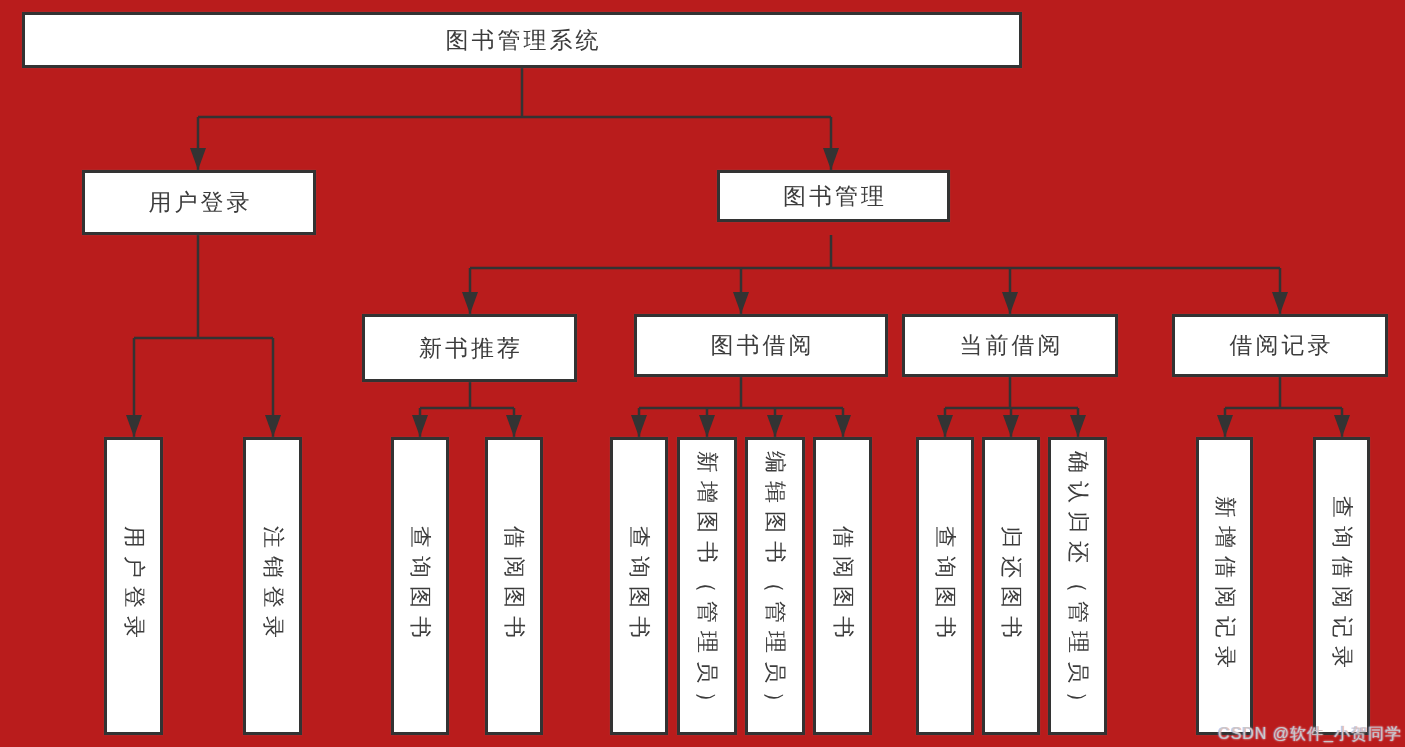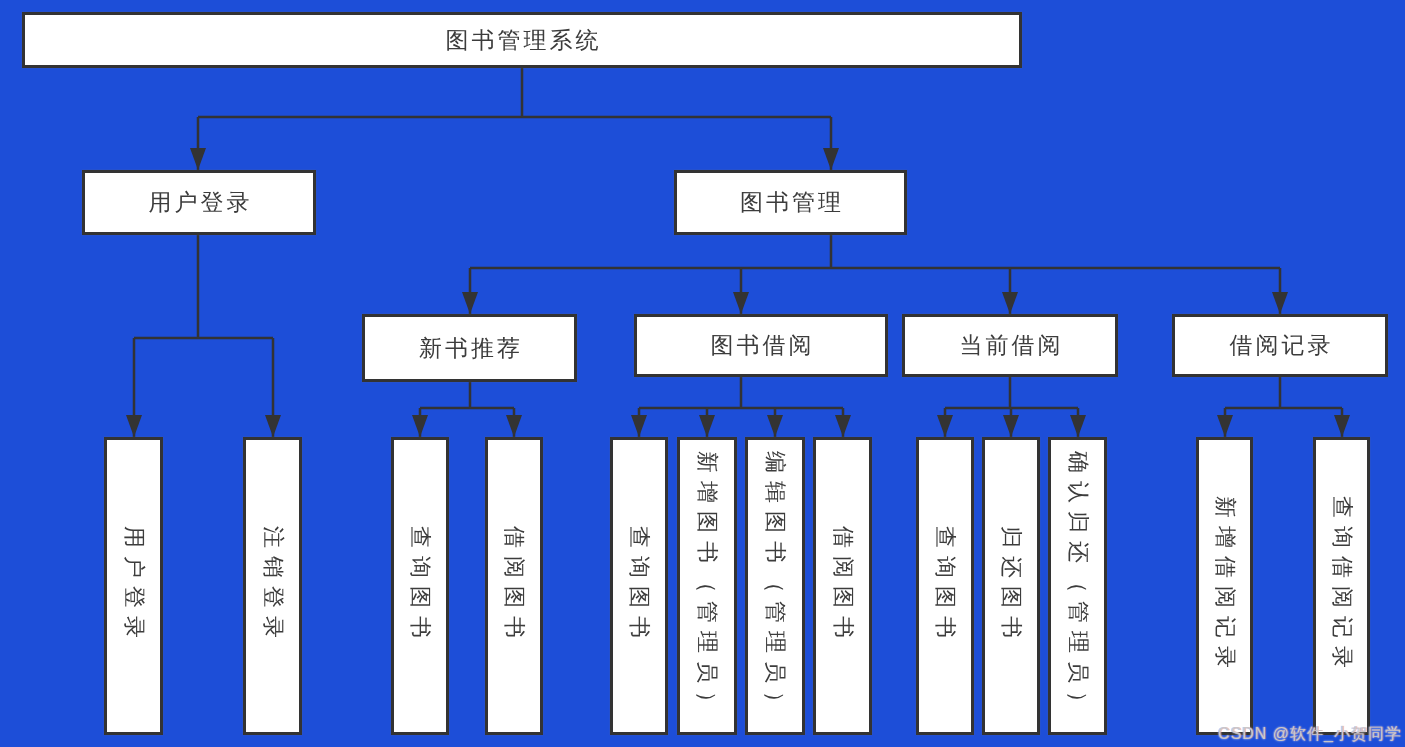--- a/index.html
+++ b/index.html
@@ -4,21 +4,21 @@
 <style>
   html, body {
     margin: 0;
     padding: 0;
     background: #ffffff;
   }
   #canvas {
     position: relative;
     width: 1405px;
     height: 747px;
-    background: #1d4ed8;
+    background: #b91c1c;
     overflow: hidden;
     font-family: "Liberation Sans", "DejaVu Sans", sans-serif;
   }
   #wires {
     position: absolute;
     left: 0; top: 0;
     width: 1405px;
     height: 747px;
     pointer-events: none;
   }
@@ -105,21 +105,21 @@
     </g>
   </svg>
 
   <div class="node" style="left:22px;top:12px;width:1000px;height:56px">
     <span class="hlabel">图书管理系统</span>
   </div>
 
   <div class="node" style="left:82px;top:170px;width:234px;height:65px">
     <span class="hlabel">用户登录</span>
   </div>
-  <div class="node" style="left:674px;top:170px;width:233px;height:65px">
+  <div class="node" style="left:717px;top:170px;width:233px;height:52px">
     <span class="hlabel">图书管理</span>
   </div>
 
   <div class="node" style="left:362px;top:314px;width:215px;height:68px">
     <span class="hlabel">新书推荐</span>
   </div>
   <div class="node" style="left:634px;top:314px;width:254px;height:63px">
     <span class="hlabel">图书借阅</span>
   </div>
   <div class="node" style="left:902px;top:314px;width:216px;height:63px">

